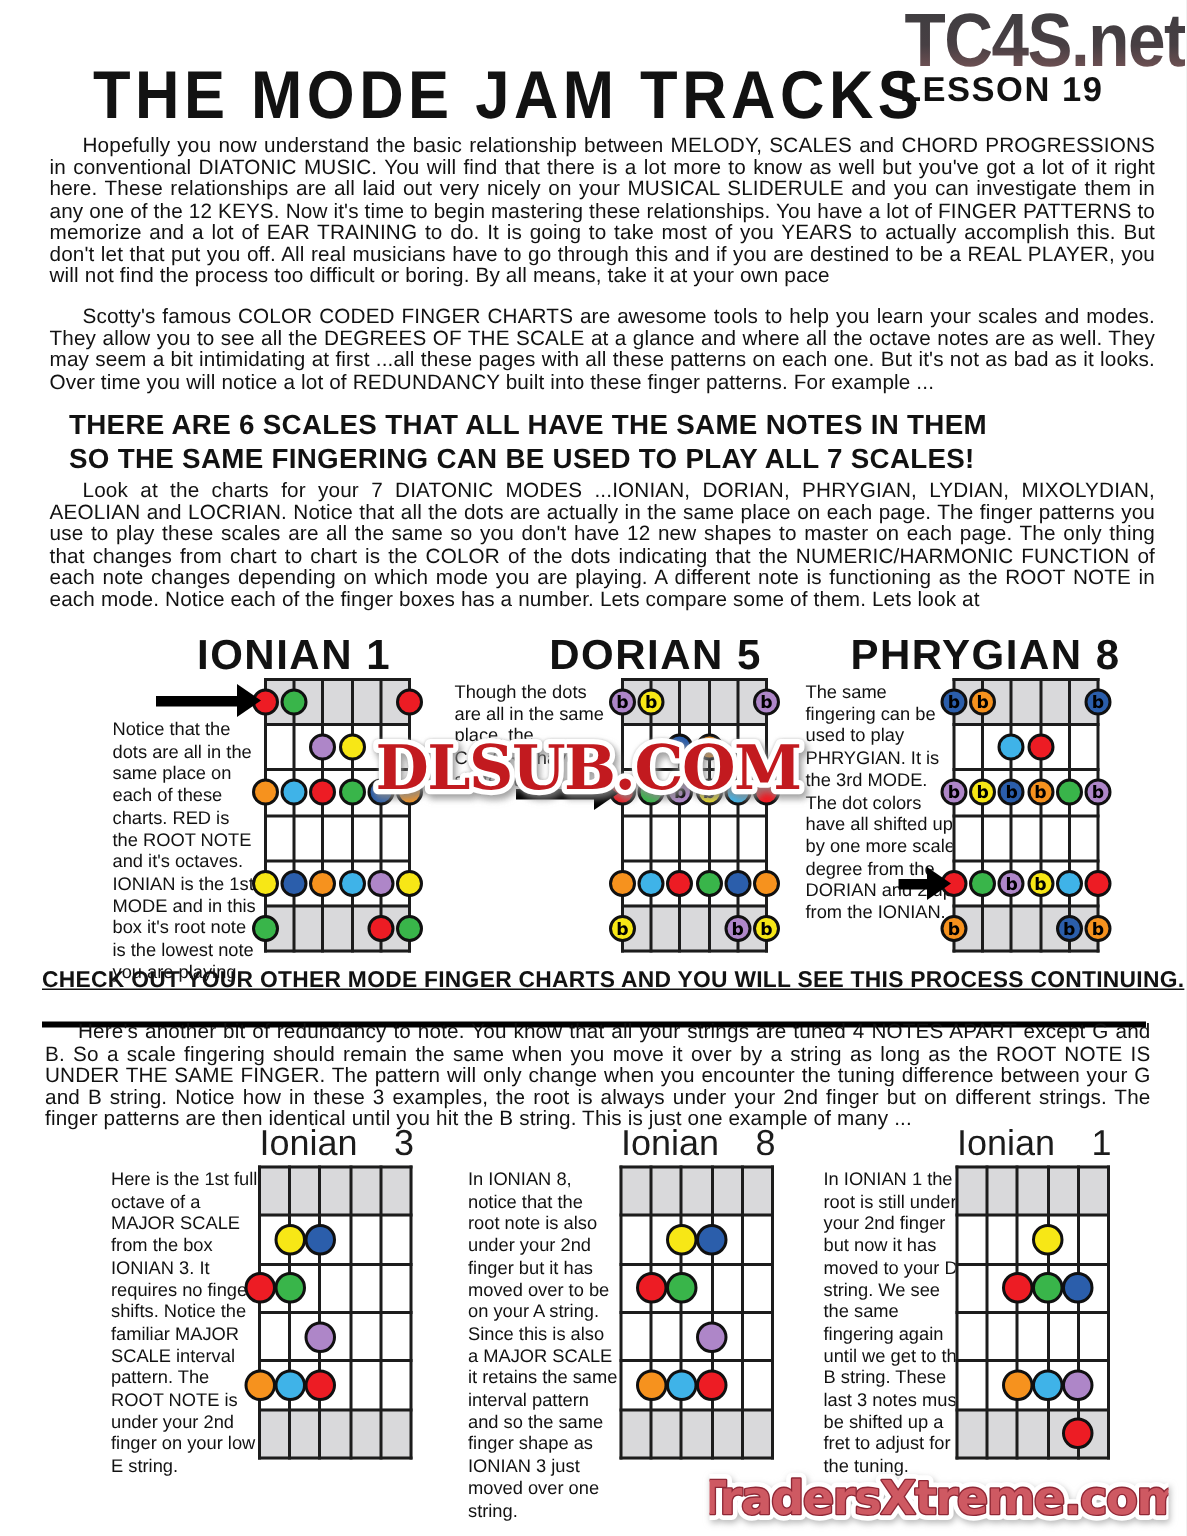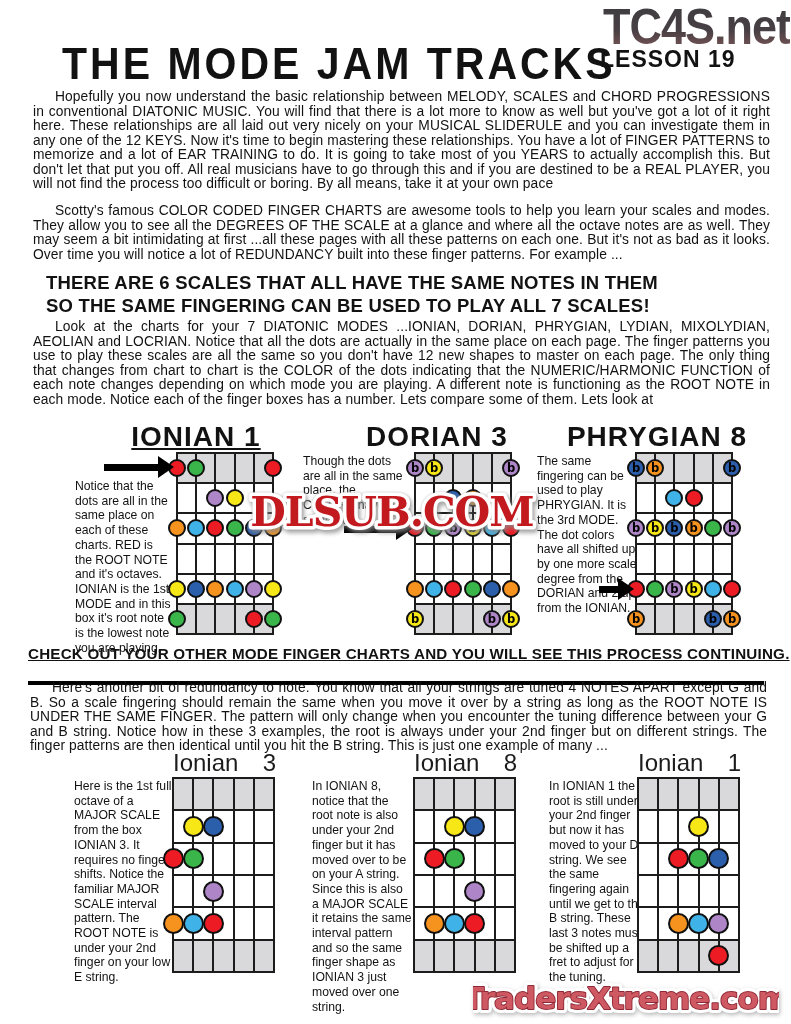--- a/index.html
+++ b/index.html
@@ -46,22 +46,22 @@
   <div class="abs lesson" style="left:600px;top:46px;">LESSON 19</div>
 
   <div class="abs para" style="left:33px;top:90px;width:737px;">Hopefully you now understand the basic relationship between MELODY, SCALES and CHORD PROGRESSIONS in conventional DIATONIC MUSIC. You will find that there is a lot more to know as well but you've got a lot of it right here. These relationships are all laid out very nicely on your MUSICAL SLIDERULE and you can investigate them in any one of the 12 KEYS. Now it's time to begin mastering these relationships. You have a lot of FINGER PATTERNS to memorize and a lot of EAR TRAINING to do. It is going to take most of you YEARS to actually accomplish this. But don't let that put you off. All real musicians have to go through this and if you are destined to be a REAL PLAYER, you will not find the process too difficult or boring. By all means, take it at your own pace</div>
   <div class="abs para" style="left:33px;top:204px;width:737px;">Scotty's famous COLOR CODED FINGER CHARTS are awesome tools to help you learn your scales and modes. They allow you to see all the DEGREES OF THE SCALE at a glance and where all the octave notes are as well. They may seem a bit intimidating at first ...all these pages with all these patterns on each one. But it's not as bad as it looks. Over time you will notice a lot of REDUNDANCY built into these finger patterns. For example ...</div>
   <div class="abs headline" style="left:46px;top:271px;">
     <div>THERE ARE 6 SCALES THAT ALL HAVE THE SAME NOTES IN THEM</div>
     <div>SO THE SAME FINGERING CAN BE USED TO PLAY ALL 7 SCALES!</div>
   </div>
   <div class="abs para" style="left:33px;top:320px;width:737px;">Look at the charts for your 7 DIATONIC MODES ...IONIAN, DORIAN, PHRYGIAN, LYDIAN, MIXOLYDIAN, AEOLIAN and LOCRIAN. Notice that all the dots are actually in the same place on each page. The finger patterns you use to play these scales are all the same so you don't have 12 new shapes to master on each page. The only thing that changes from chart to chart is the COLOR of the dots indicating that the NUMERIC/HARMONIC FUNCTION of each note changes depending on which mode you are playing. A different note is functioning as the ROOT NOTE in each mode. Notice each of the finger boxes has a number. Lets compare some of them. Lets look at</div>
 
-  <div class="abs chart-title" style="left:96px;top:421px;width:200px;text-decoration:underline;">IONIAN 1</div>
-  <div class="abs chart-title" style="left:337px;top:421px;width:200px;">DORIAN 3</div>
+  <div class="abs chart-title" style="left:96px;top:421px;width:200px;">IONIAN 1</div>
+  <div class="abs chart-title" style="left:337px;top:421px;width:200px;">DORIAN 5</div>
   <div class="abs chart-title" style="left:547px;top:421px;width:220px;">PHRYGIAN 8</div>
 
   <div class="abs note" style="left:75px;top:479px;width:97px;">Notice that the dots  are all in the same place on each of these charts. RED is the ROOT NOTE and it's octaves. IONIAN is the 1st MODE and in this box it's root note is the lowest note you are playing.</div>
   <div class="abs note" style="left:303px;top:454px;width:106px;">Though the dots are all in the same place, the COLORS have all shifted up</div>
   <div class="abs note" style="left:537px;top:454px;width:102px;">The same fingering can be used to play PHRYGIAN. It is the 3rd  MODE. The dot colors have all shifted up by one more scale degree from the DORIAN and 2 up from the IONIAN.</div>
 
   <div class="abs arrow" style="left:104px;top:456px;width:70px;height:22px;">
     <div class="shaft"></div>
       <div class="head"></div>
   </div>

